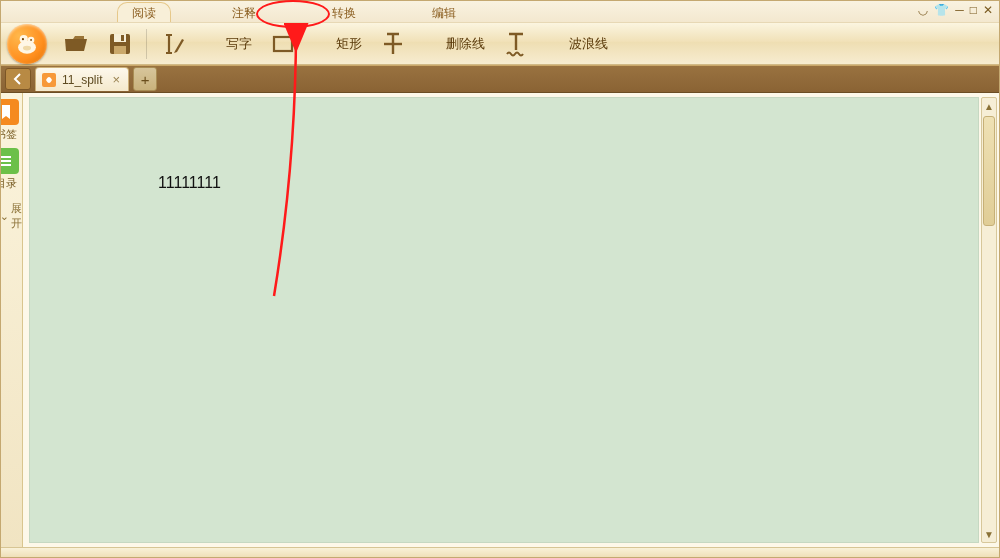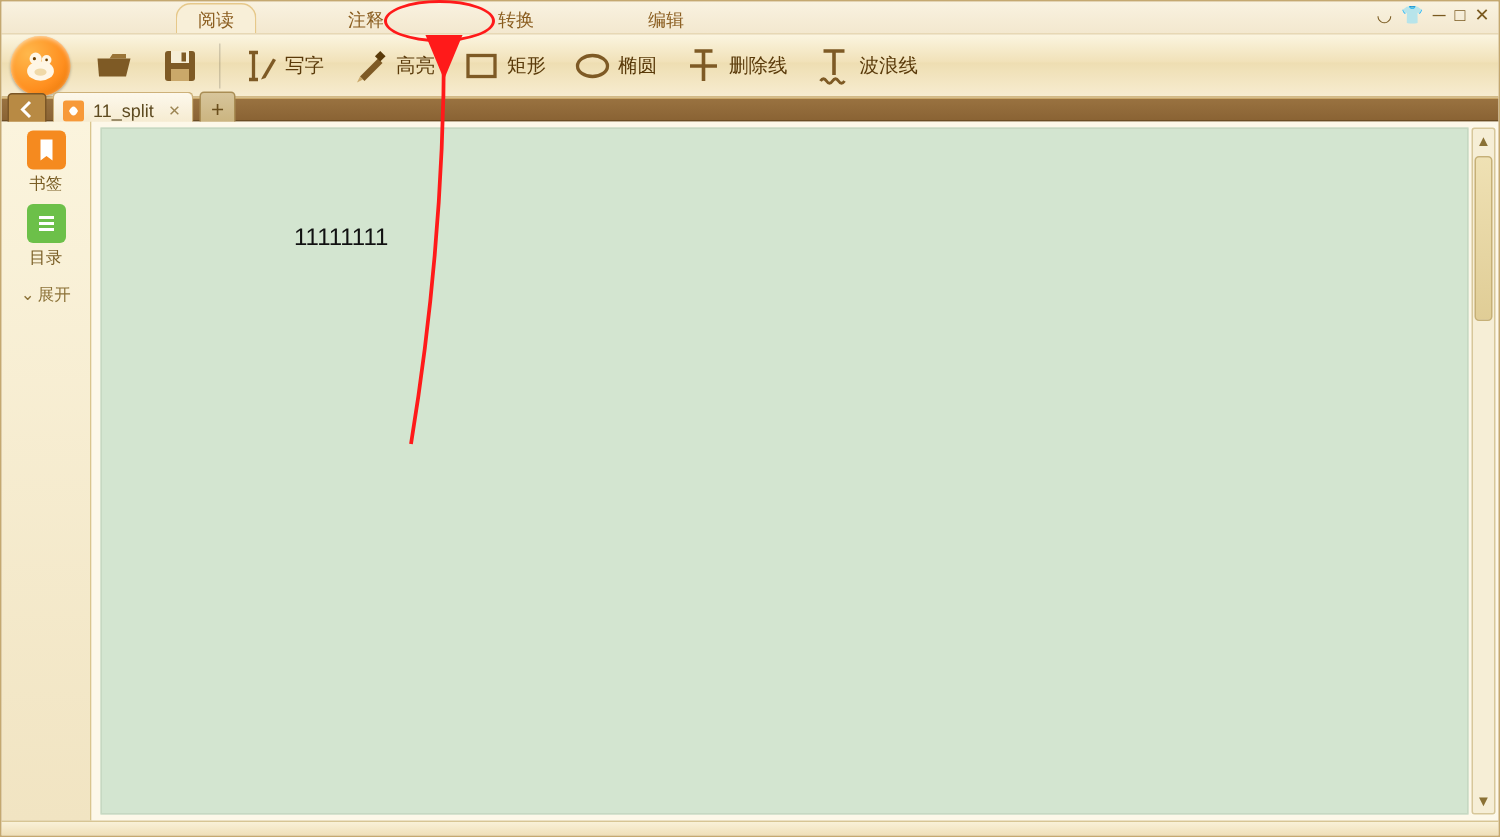--- a/index.html
+++ b/index.html
@@ -14,43 +14,43 @@
 .highlight-oval { position: absolute; border: 2px solid #ff1a1a; border-radius: 50%/50%; pointer-events: none; }
 .window-controls { position: absolute; right: 6px; top: 2px; display: flex; gap: 6px; align-items: center; }
 .window-controls span { font-size: 12px; color: #7a5a20; cursor: pointer; }
 
 
 .toolbar { height: 42px; background: linear-gradient(180deg, #fbf5e0 0%, #f1e1b8 45%, #eedeb2 46%, #f7ecd0 100%); border-bottom: 1px solid #d1b986; display: flex; align-items: center; padding-left: 6px; gap: 2px; }
 .app-logo { width: 40px; height: 40px; border-radius: 50%; background: radial-gradient(circle at 30% 30%, #ffb84c, #ff8f1f 60%, #e06f00); display: flex; align-items: center; justify-content: center; margin-right: 6px; box-shadow: 0 1px 2px rgba(0,0,0,.3), inset 0 1px 3px rgba(255,255,255,.6); }
 .app-logo svg { width: 26px; height: 26px; }
 .tool-btn { display: flex; align-items: center; height: 38px; padding: 0 8px; border-radius: 4px; cursor: pointer; gap: 4px; }
 .tool-btn .icon { width: 26px; height: 26px; display: flex; align-items: center; justify-content: center; }
-.tool-btn .label { font-size: 13px; color: #5a3a0a; }
+.tool-btn .label { font-size: 13px; color: #5a3a0a; margin-left: 36px; }
 .tool-sep { width: 1px; height: 30px; background: rgba(0,0,0,.15); margin: 0 3px; }
 
 
-.tabstrip { height: 16px; background: linear-gradient(#997240, #8a6334); border-top: 1px solid #caa86a; border-bottom: 1px solid #6b4d24; display: flex; align-items: center; padding-left: 4px; gap: 4px; }
+.tabstrip { height: 28px; background: linear-gradient(#997240, #8a6334); border-top: 1px solid #caa86a; border-bottom: 1px solid #6b4d24; display: flex; align-items: center; padding-left: 4px; gap: 4px; }
 .nav-back { width: 26px; height: 22px; background: #b88a44; border: 1px solid #7b5626; border-radius: 3px; display:flex; align-items:center; justify-content:center; cursor:pointer; }
 .doc-tab { height: 24px; display:flex; align-items:center; background: linear-gradient(#fdf8ec,#f4e9cc); border: 1px solid #cdb17a; border-bottom:none; border-top-left-radius:4px; border-top-right-radius:4px; padding: 0 4px 0 6px; gap:6px; font-size:12px; color:#5d4a20; cursor:pointer; }
 .doc-tab .badge { width:14px; height:14px; border-radius:2px; background:#f79939; display:flex; align-items:center; justify-content:center; }
 .doc-tab .close { font-size:13px; color:#9b8452; padding:0 4px; cursor:pointer; }
 .new-tab { width:24px; height:24px; background: linear-gradient(#d7c59b,#c9b27c); border:1px solid #a98d54; border-radius:3px; display:flex; align-items:center; justify-content:center; font-size:15px; color:#6a4e1c; cursor:pointer; }
 
 
 .main { flex: 1 1 auto; display:flex; overflow:hidden; min-height:0; }
-.sidebar { width: 60px; background: linear-gradient(#fbf4dd, #f1e4c2); border-right: 1px solid #d9c58e; display:flex; flex-direction:column; align-items:center; padding-top:6px; gap:6px; }
+.sidebar { width: 22px; background: linear-gradient(#fbf4dd, #f1e4c2); border-right: 1px solid #d9c58e; display:flex; flex-direction:column; align-items:flex-end; padding-top:6px; gap:6px; }
 .side-item { width:32px; display:flex; flex-direction:column; align-items:center; gap:2px; font-size:11px; color:#7a5e25; cursor:pointer; }
 .side-icon { width:26px; height:26px; border-radius:4px; display:flex; align-items:center; justify-content:center; }
 .side-icon.orange { background:#f58a1f; }
 .side-icon.green { background:#6cc049; }
 .side-expand { margin-top:4px; font-size:11px; color:#8c7238; display:flex; align-items:center; gap:2px; cursor:pointer; }
 
 .doc-viewport { flex:1 1 auto; background:#fdf8e9; position:relative; overflow:hidden; }
 .doc-page { position:absolute; inset:4px 20px 4px 6px; background:#d3e5d0; border:1px solid #c6d8c2; }
-.doc-text { position:absolute; left:128px; top:64px; font-size:16px; color:#111; font-family: Arial, sans-serif; }
+.doc-text { position:absolute; left:128px; top:76px; font-size:16px; color:#111; font-family: Arial, sans-serif; }
 
 .vscroll { position:absolute; right:2px; top:4px; bottom:4px; width:16px; background:#f6eed6; border:1px solid #d7c79a; border-radius:2px; }
 .vscroll .up, .vscroll .down { height:16px; display:flex; align-items:center; justify-content:center; font-size:10px; color:#8a7135; cursor:pointer; }
 .vscroll .down { position:absolute; bottom:0; left:0; right:0; }
 .vscroll .thumb { position:absolute; left:1px; right:1px; top:18px; height:110px; background:linear-gradient(#efe1b4,#e0cd96); border:1px solid #c6b077; border-radius:3px; cursor:pointer; }
 
 
 .statusbar { height: 10px; background: linear-gradient(#f9f1d8,#efdfb8); border-top:1px solid #d7c594; }
 
 
@@ -113,51 +113,33 @@
   <div class="tool-btn">
     <span class="icon">
       <svg viewBox="0 0 26 26" width="26" height="26">
           <path d="M6 4h6M6 22h6M9 4v18" stroke="#7e5a25" stroke-width="2.2" fill="none"></path>
           <path d="M15 20l7-12 2 1-7 12-3 1z" fill="#7e5a25"></path>
         </svg>
     </span>
     <span class="label">写字</span>
   </div>
 
-  <div class="tool-btn">
-    <span class="icon">
-      <svg viewBox="0 0 26 26" width="26" height="26">
-          <path d="M6 20l3 3 12-12-3-3z" fill="#7e5a25"></path>
-          <path d="M4 24l4-2-2-2z" fill="#caa86a"></path>
-          <rect x="17" y="4" width="5" height="5" transform="rotate(45 19.5 6.5)" fill="#5a3a0a"></rect>
-        </svg>
-    </span>
-    <span class="label">高亮</span>
-  </div>
 
 
 
 
   <div class="tool-btn">
     <span class="icon">
       <svg viewBox="0 0 26 26" width="26" height="26">
           <rect x="4" y="6" width="18" height="14" fill="none" stroke="#7e5a25" stroke-width="2.2"></rect>
         </svg>
     </span>
     <span class="label">矩形</span>
   </div>
 
-  <div class="tool-btn">
-    <span class="icon">
-      <svg viewBox="0 0 26 26" width="26" height="26">
-          <ellipse cx="13" cy="13" rx="10" ry="7" fill="none" stroke="#7e5a25" stroke-width="2.2"></ellipse>
-        </svg>
-    </span>
-    <span class="label">椭圆</span>
-  </div>
 
   <div class="tool-btn">
     <span class="icon">
       <svg viewBox="0 0 26 26" width="26" height="26">
           <path d="M7 3h12M13 3v20" stroke="#7e5a25" stroke-width="2.4" fill="none"></path>
           <line x1="4" y1="13" x2="22" y2="13" stroke="#7e5a25" stroke-width="2.4"></line>
         </svg>
     </span>
     <span class="label">删除线</span>
   </div>

